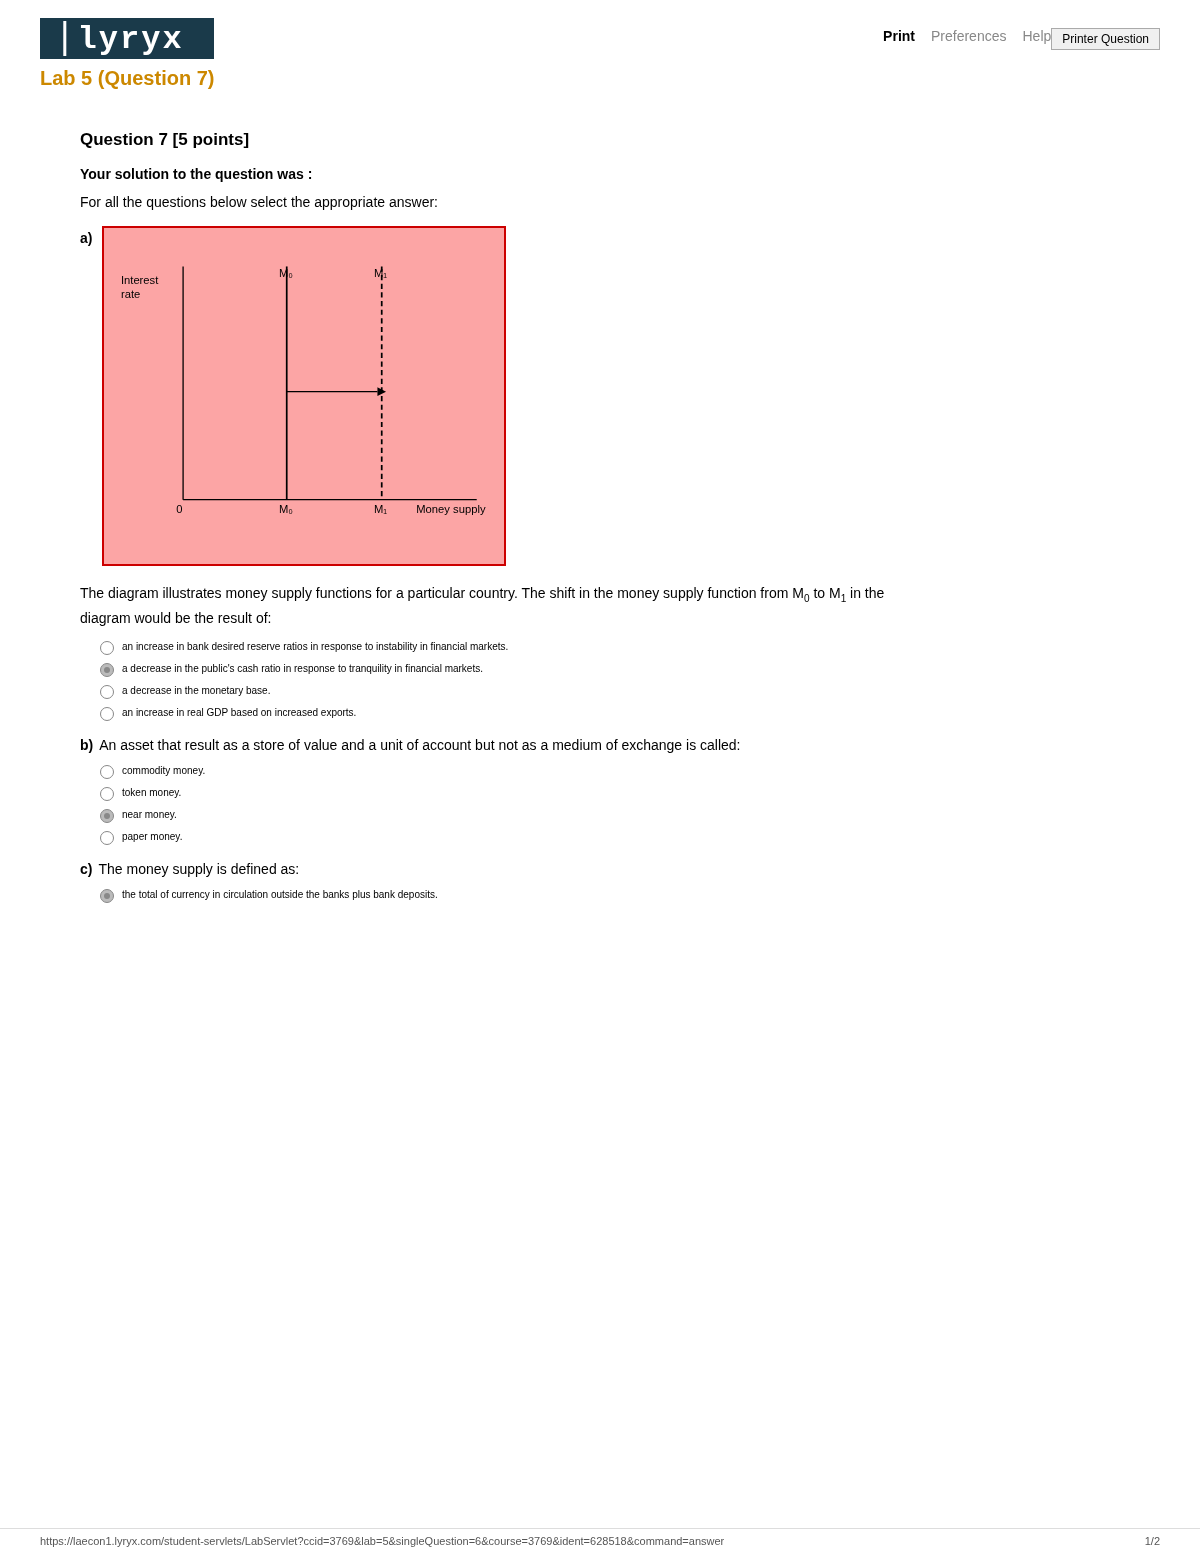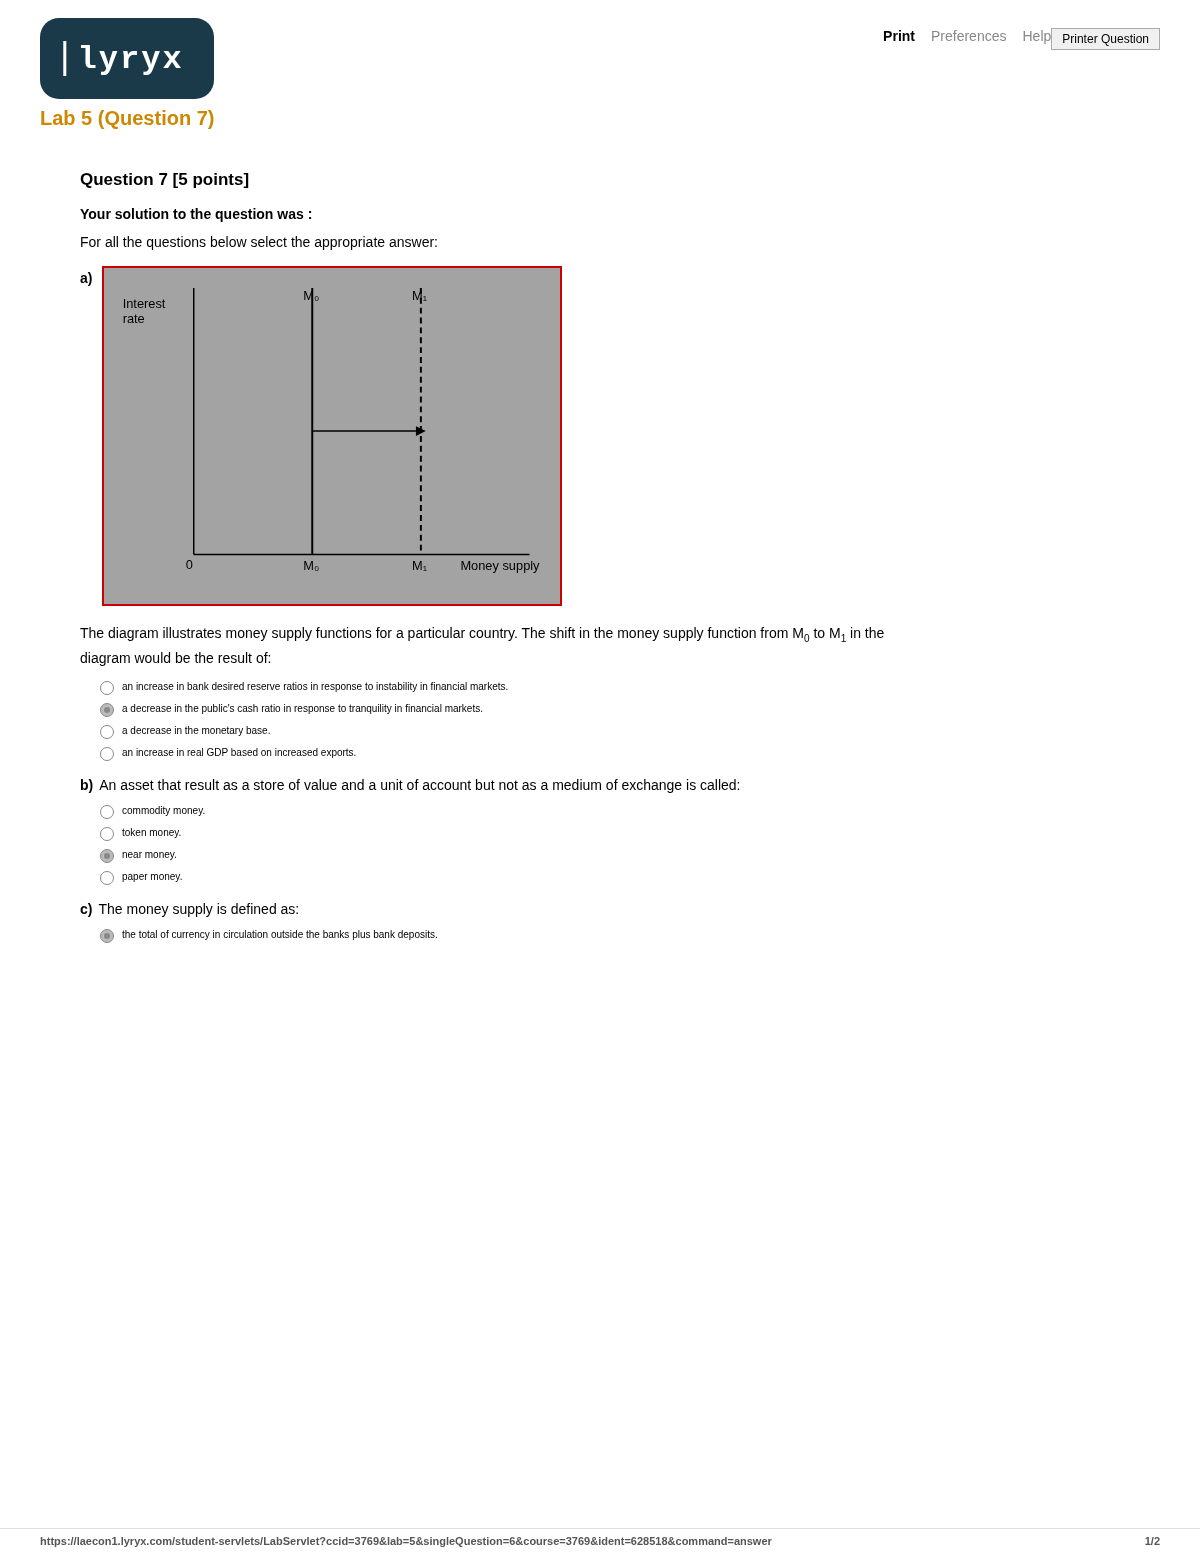--- a/index.html
+++ b/index.html
@@ -21,24 +21,23 @@
       padding: 18px 40px 10px 40px;
     }
 
     .logo-area {
       display: flex;
       flex-direction: column;
     }
 
     .logo-box {
       background: #1a3a4a;
-      padding: 20px 14px;
+      padding: 0 14px;
       display: inline-flex;
       align-items: center;
-      border-radius: 19px;
     }
 
     .logo-text {
       color: #fff;
       font-size: 32px;
       font-weight: bold;
       font-family: 'Courier New', monospace;
       letter-spacing: 2px;
     }
 
@@ -119,24 +118,24 @@
       font-weight: bold;
       font-size: 14px;
       margin-right: 10px;
       margin-top: 4px;
     }
 
     
     .graph-box {
       border: 2px solid #cc0000;
       padding: 10px;
-      width: 460px;
+      width: 404px;
       height: 340px;
       position: relative;
-      background: #a3a3a3;
+      background: #fca5a5;
     }
 
     .graph-svg {
       width: 100%;
       height: 100%;
     }
 
     .description-text {
       font-size: 14px;
       line-height: 1.6;
@@ -214,21 +213,20 @@
       bottom: 0;
       left: 0;
       right: 0;
       padding: 6px 40px;
       font-size: 11px;
       color: #555;
       display: flex;
       justify-content: space-between;
       background: #fff;
       border-top: 1px solid #ddd;
-      font-weight: bold;
     }
 
     sub {
       font-size: 10px;
     }
   </style>
 </head>
 <body>
 
 <div class="header">

